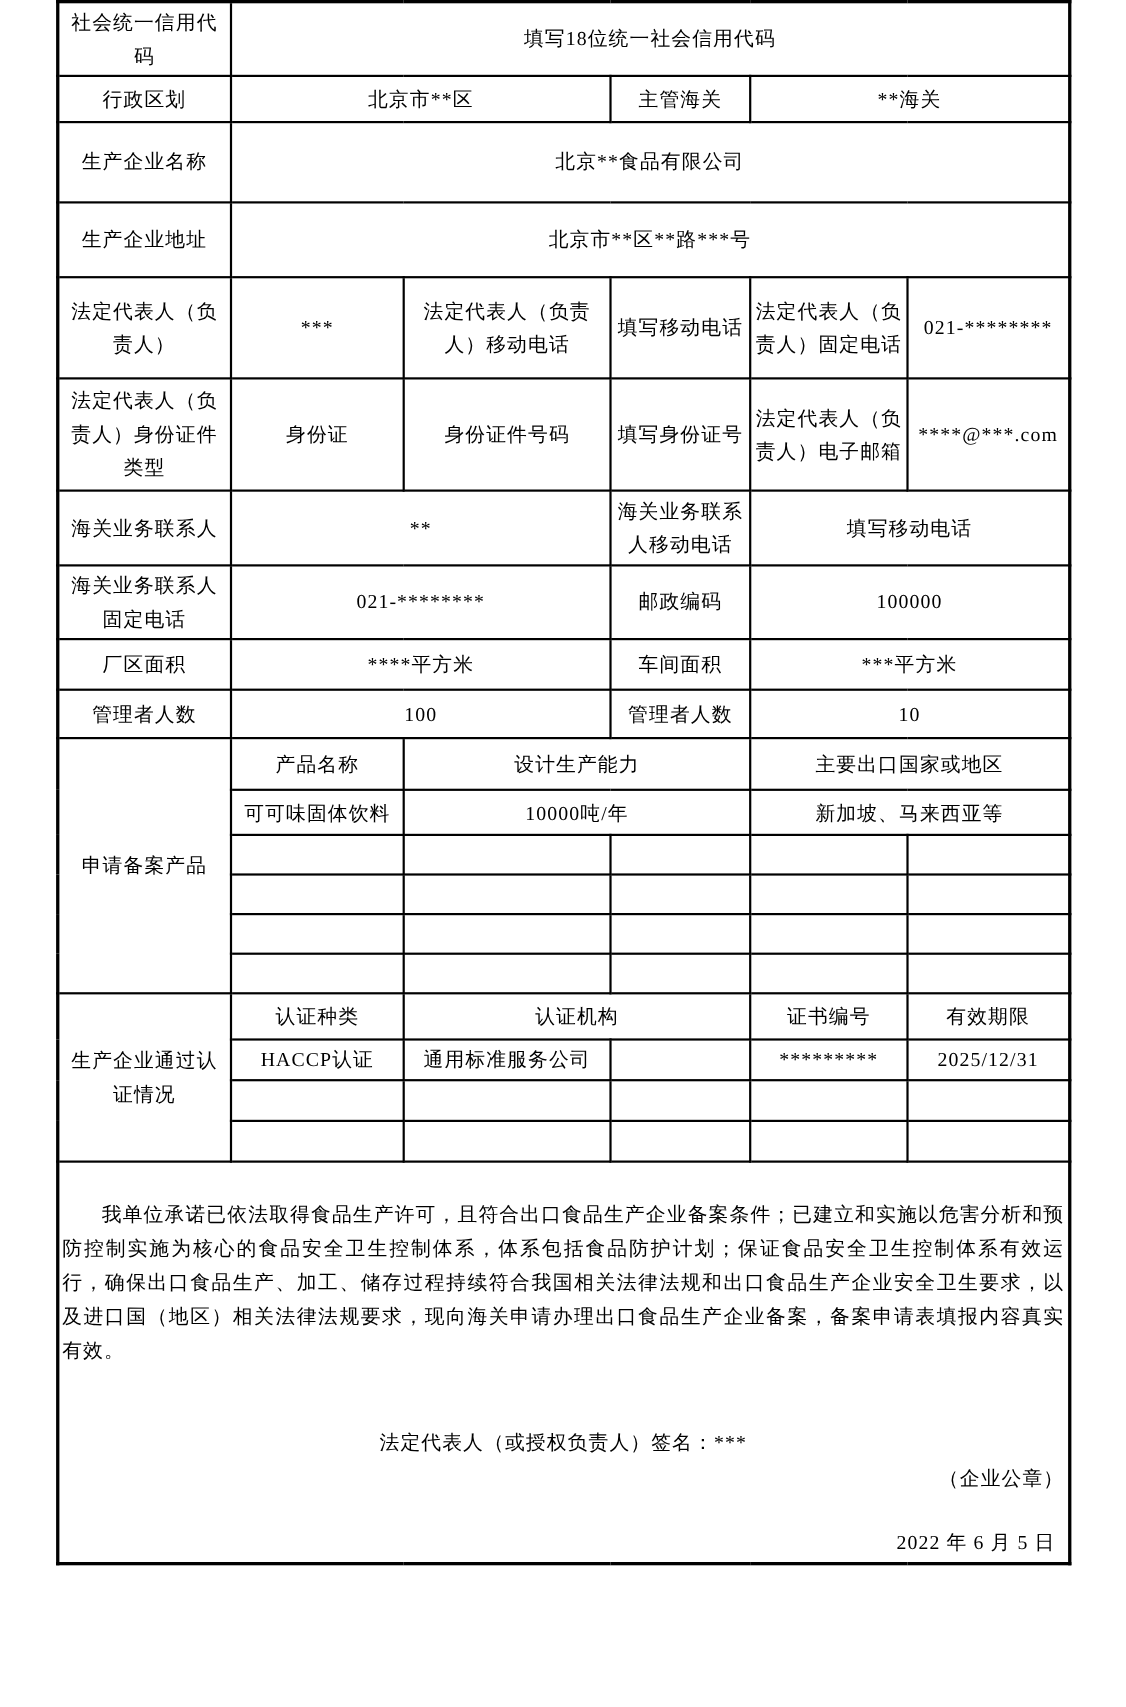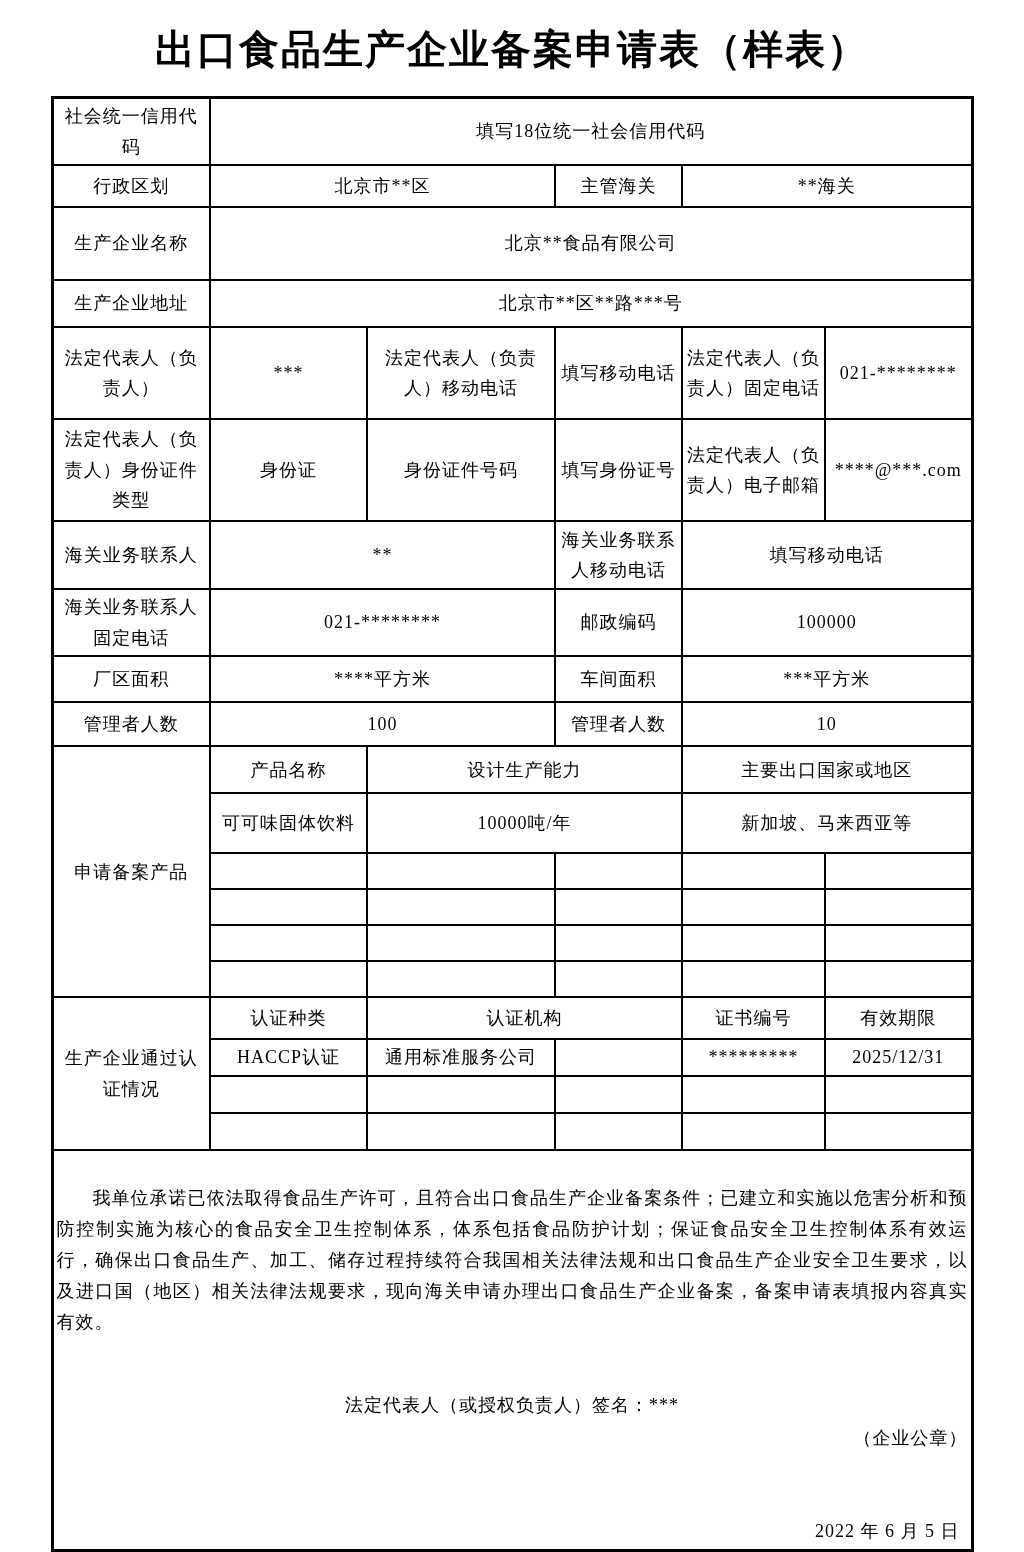--- a/index.html
+++ b/index.html
@@ -49,28 +49,27 @@
   }
   .decl-text {
     margin: 30px 0 0 0;
     text-indent: 2em;
     line-height: 31px;
     text-align: justify;
     letter-spacing: 1px;
   }
   .sig-line   { text-align: center; margin-top: 52px; line-height: 31px; }
   .seal-line  { text-align: right; margin-top: 2px;  line-height: 31px; }
-  .date-line  { text-align: right;  margin-top: 62px; padding-right: 8px; line-height: 31px; }
+  .date-line  { text-align: right;  margin-top: 27px; padding-right: 8px; line-height: 31px; }
 </style>
 </head>
 <body>
 
 <div class="page">
 
-  <h1 class="doc-title">出口食品生产企业备案申请表（样表）</h1>
 
   <table class="form">
     <colgroup>
       <col style="width:158px">
         <col style="width:157px">
         <col style="width:188px">
       <col style="width:127px">
         <col style="width:143px">
         <col style="width:147px">
     </colgroup>
@@ -86,21 +85,21 @@
         <td colspan="2">北京市**区</td>
         <td>主管海关</td>
         <td colspan="2">**海关</td>
       </tr>
 
       <tr style="height:73px">
         <td>生产企业名称</td>
         <td colspan="5">北京**食品有限公司</td>
       </tr>
 
-      <tr style="height:47px">
+      <tr style="height:68px">
         <td>生产企业地址</td>
         <td colspan="5">北京市**区**路***号</td>
       </tr>
 
       <tr style="height:92px">
         <td>法定代表人（负责人）</td>
         <td>***</td>
         <td>法定代表人（负责人）移动电话</td>
         <td>填写移动电话</td>
         <td>法定代表人（负责人）固定电话</td>
@@ -143,21 +142,21 @@
         <td>管理者人数</td>
         <td colspan="2">10</td>
       </tr>
 
       <tr style="height:47px">
         <td rowspan="6">申请备案产品</td>
         <td>产品名称</td>
         <td colspan="2">设计生产能力</td>
         <td colspan="2">主要出口国家或地区</td>
       </tr>
-      <tr style="height:60px">
+      <tr style="height:41px">
         <td>可可味固体饮料</td>
         <td colspan="2">10000吨/年</td>
         <td colspan="2">新加坡、马来西亚等</td>
       </tr>
       <tr style="height:36px">
         <td></td>
           <td></td>
           <td></td>
           <td></td>
           <td></td>

